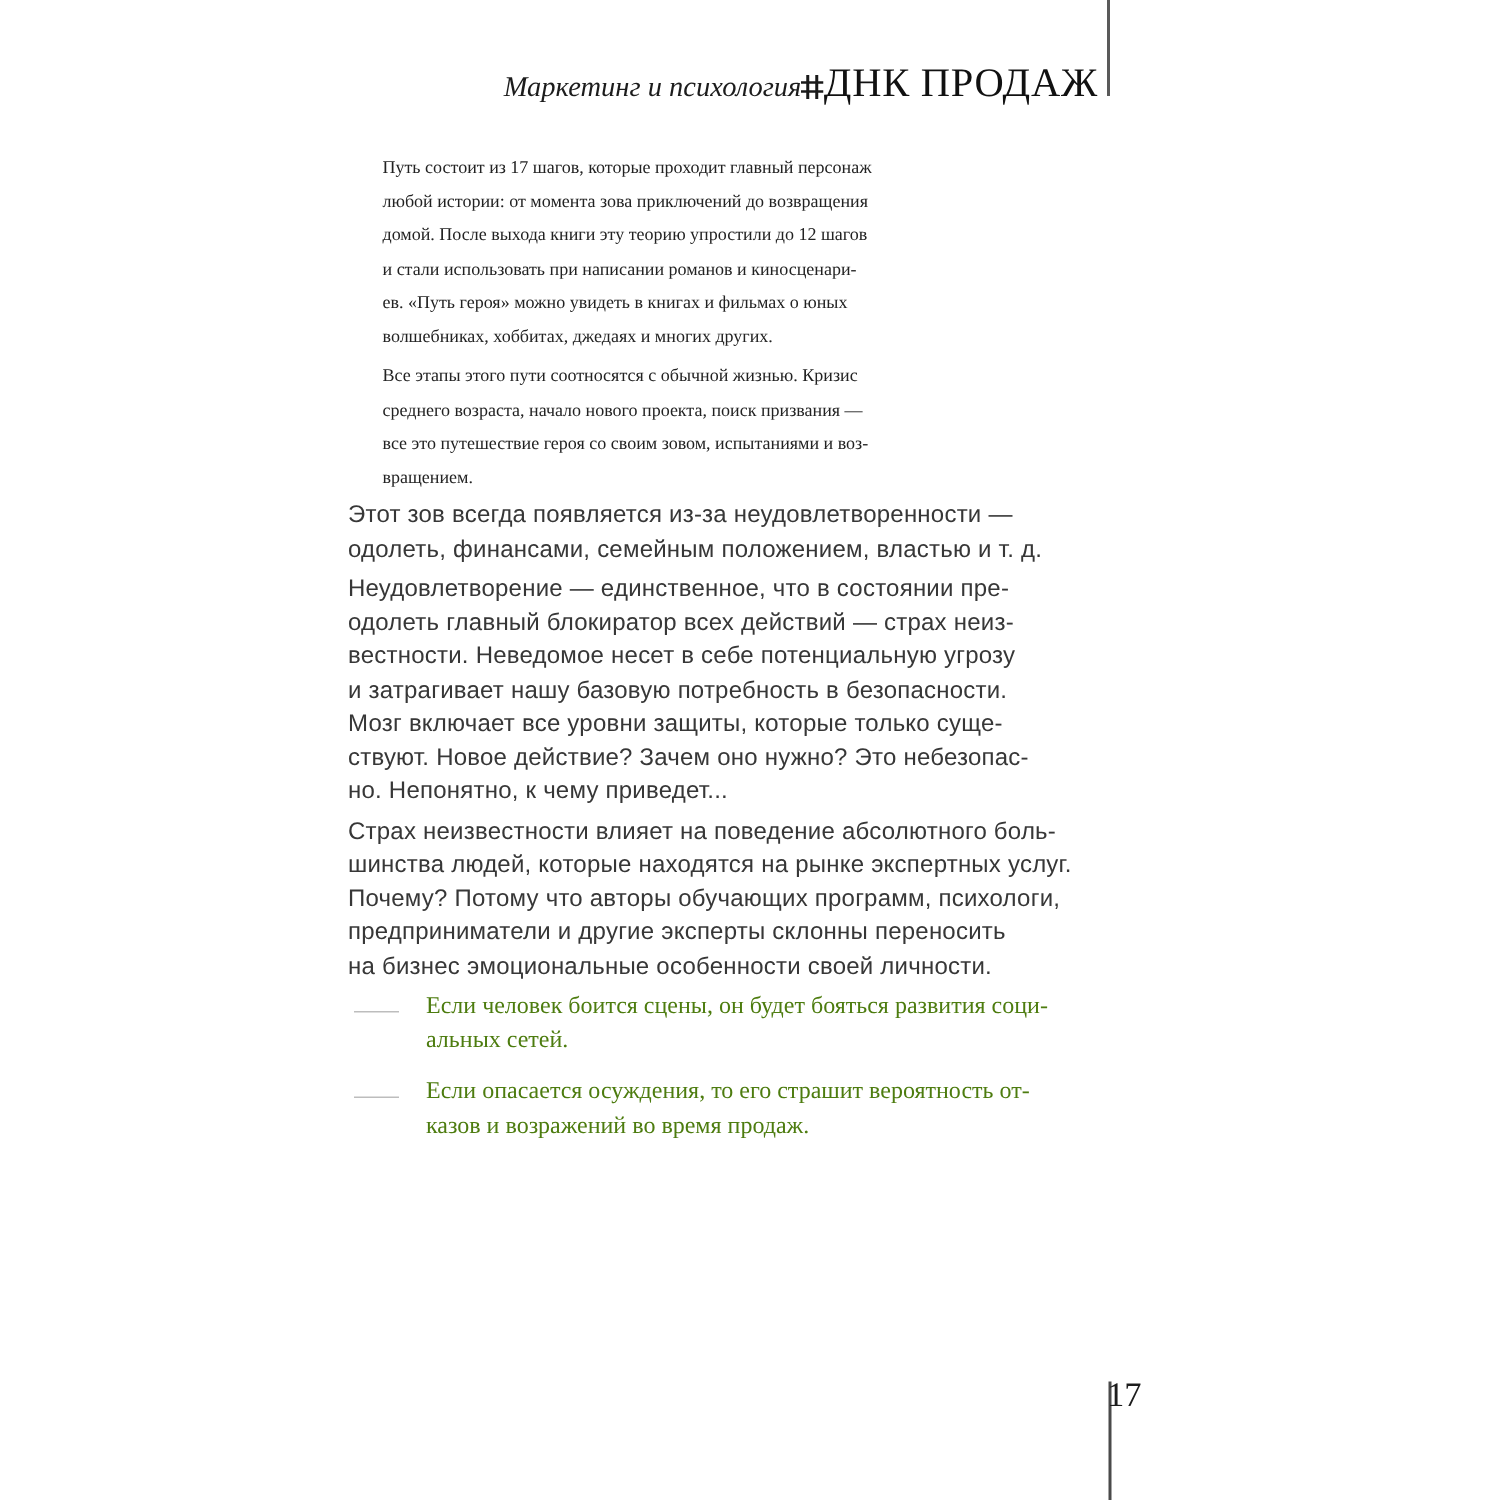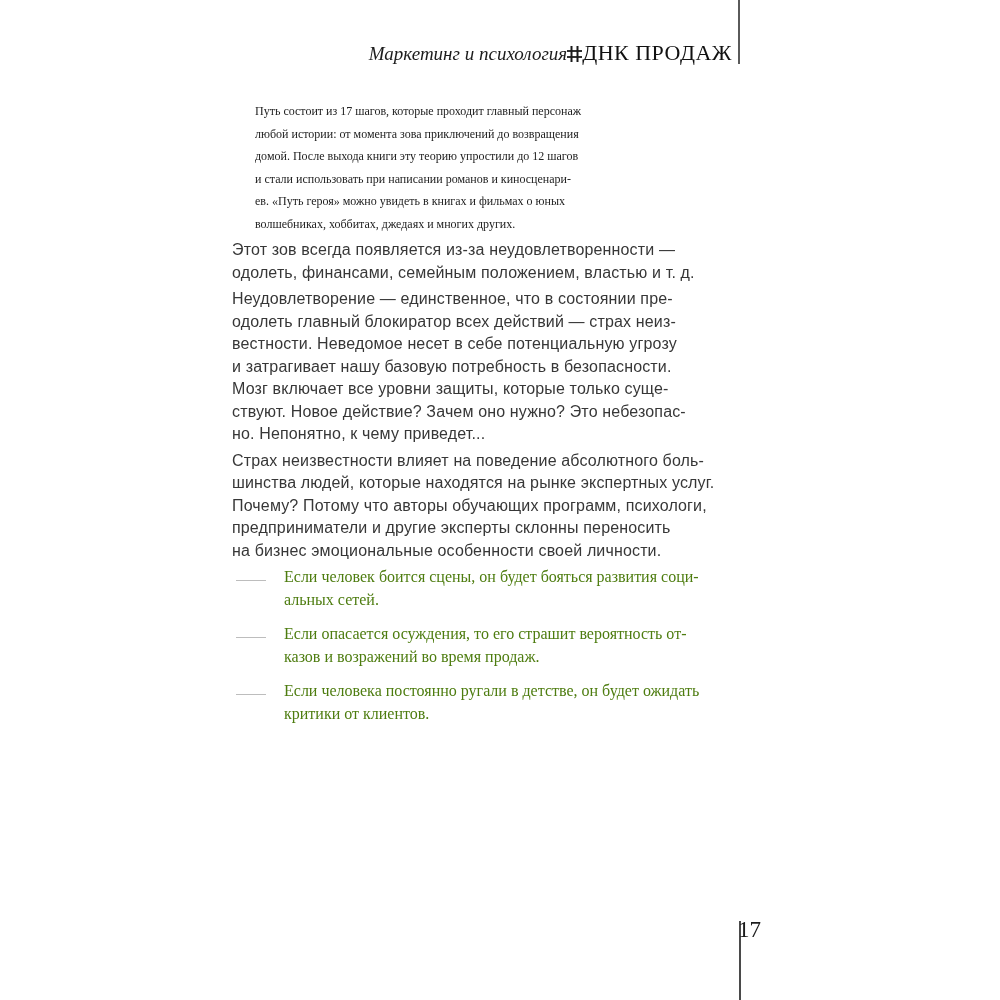--- a/index.html
+++ b/index.html
@@ -27,21 +27,21 @@
     font-size: 19px;
     color: #1c1c1c;
   }
   .header .hash {
     position: relative;
     top: 2px;
     flex: none;
   }
   .header .book-title {
     font-family: "Liberation Serif", serif;
-    font-size: 22px;
+    font-size: 27px;
     letter-spacing: 0.5px;
     color: #111111;
   }
   .header-rule {
     position: absolute;
     left: 738px;
     top: 0;
     width: 2px;
     height: 64px;
     background: #5a5a5a;
@@ -126,20 +126,24 @@
   </div>
   <div class="header-rule"></div>
 
   <div class="content">
     <p class="quote">Путь состоит из 17 шагов, которые проходит главный персонаж
 любой истории: от момента зова приключений до возвращения
 домой. После выхода книги эту теорию упростили до 12 шагов
 и стали использовать при написании романов и киносценари-
 ев. «Путь героя» можно увидеть в книгах и фильмах о юных
 волшебниках, хоббитах, джедаях и многих других.</p>
+    <p class="quote">Все этапы этого пути соотносятся с обычной жизнью. Кризис
+среднего возраста, начало нового проекта, поиск призвания —
+все это путешествие героя со своим зовом, испытаниями и воз-
+вращением.</p>
 
     <p class="body-par">Этот зов всегда появляется из-за неудовлетворенности —
 одолеть, финансами, семейным положением, властью и т. д.</p>
     <p class="body-par">Неудовлетворение — единственное, что в состоянии пре-
 одолеть главный блокиратор всех действий — страх неиз-
 вестности. Неведомое несет в себе потенциальную угрозу
 и затрагивает нашу базовую потребность в безопасности.
 Мозг включает все уровни защиты, которые только суще-
 ствуют. Новое действие? Зачем оно нужно? Это небезопас-
 но. Непонятно, к чему приведет...</p>
@@ -152,23 +156,18 @@
     <div class="list-item">
       <span class="bullet-line"></span>
       <p class="list-text">Если человек боится сцены, он будет бояться развития соци-
 альных сетей.</p>
     </div>
     <div class="list-item">
       <span class="bullet-line"></span>
       <p class="list-text">Если опасается осуждения, то его страшит вероятность от-
 казов и возражений во время продаж.</p>
     </div>
-    <div class="list-item">
-      <span class="bullet-line"></span>
-      <p class="list-text">Если человека постоянно ругали в детстве, он будет ожидать
-критики от клиентов.</p>
-    </div>
   </div>
 
   <div class="footer-rule"></div>
   <div class="page-number">17</div>
 
 </div>
 
 </body></html>

